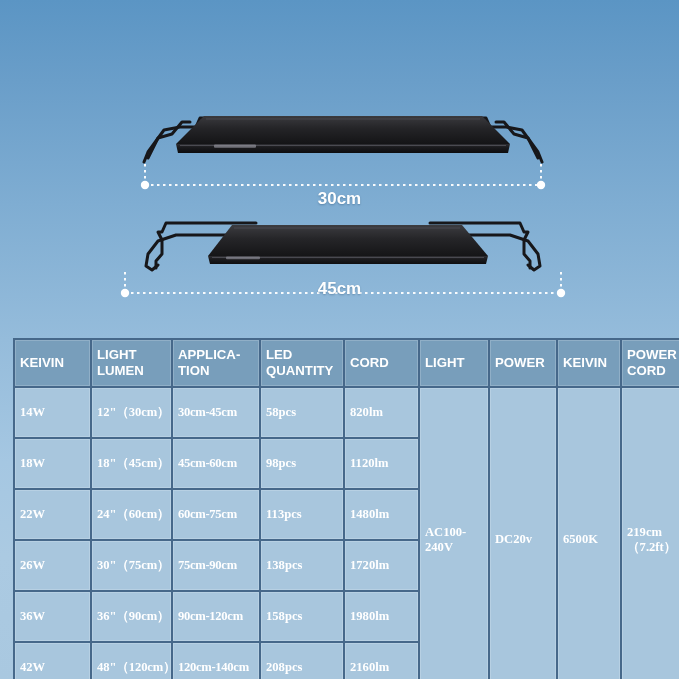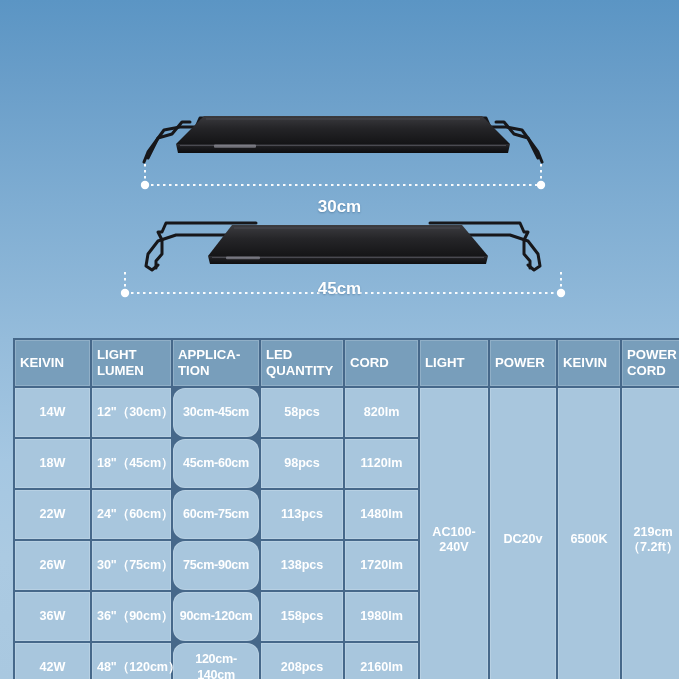--- a/index.html
+++ b/index.html
@@ -58,21 +58,21 @@
 
   .dim-label {
     position: absolute;
     width: 100%;
     text-align: center;
     color: #ffffff;
     font-size: 17px;
     font-weight: bold;
     text-shadow: 0 1px 2px rgba(20,60,95,0.35);
   }
-  .dim-a { left: 0; top: 197px; text-align: center; }
+  .dim-a { left: 0; top: 189px; text-align: center; }
   .dim-b { left: 0; top: 279px; }
 
   
   .spec-table-wrap {
     position: absolute;
     left: 13px;
     top: 338px;
     width: 653px;
   }
   table.spec {
@@ -93,26 +93,27 @@
     box-shadow: inset 0 0 0 1px rgba(255,255,255,0.18);
   }
   table.spec th {
     background: #789ebb;
     text-align: left;
     height: 38px;
     font-size: 13.2px;
   }
   table.spec td {
     background: #a8c6dd;
-    text-align: center;
+    text-align: left;
     height: 41px;
+    font-family: Liberation Serif, serif;
   }
   td.cell-power { font-size: 13px; }
   td.cell-size  { font-size: 12.6px; letter-spacing: -0.1px; }
-  td.cell-app   { font-size: 12.6px; letter-spacing: -0.3px; border-radius: 12px; }
+  td.cell-app   { font-size: 12.6px; letter-spacing: -0.3px; }
   td.cell-merged {
     font-size: 13.4px;
     line-height: 1.3;
   }
 
   
   col.c-power  { width: 75px; }
   col.c-size   { width: 79px; }
   col.c-app    { width: 86px; }
   col.c-led    { width: 82px; }

